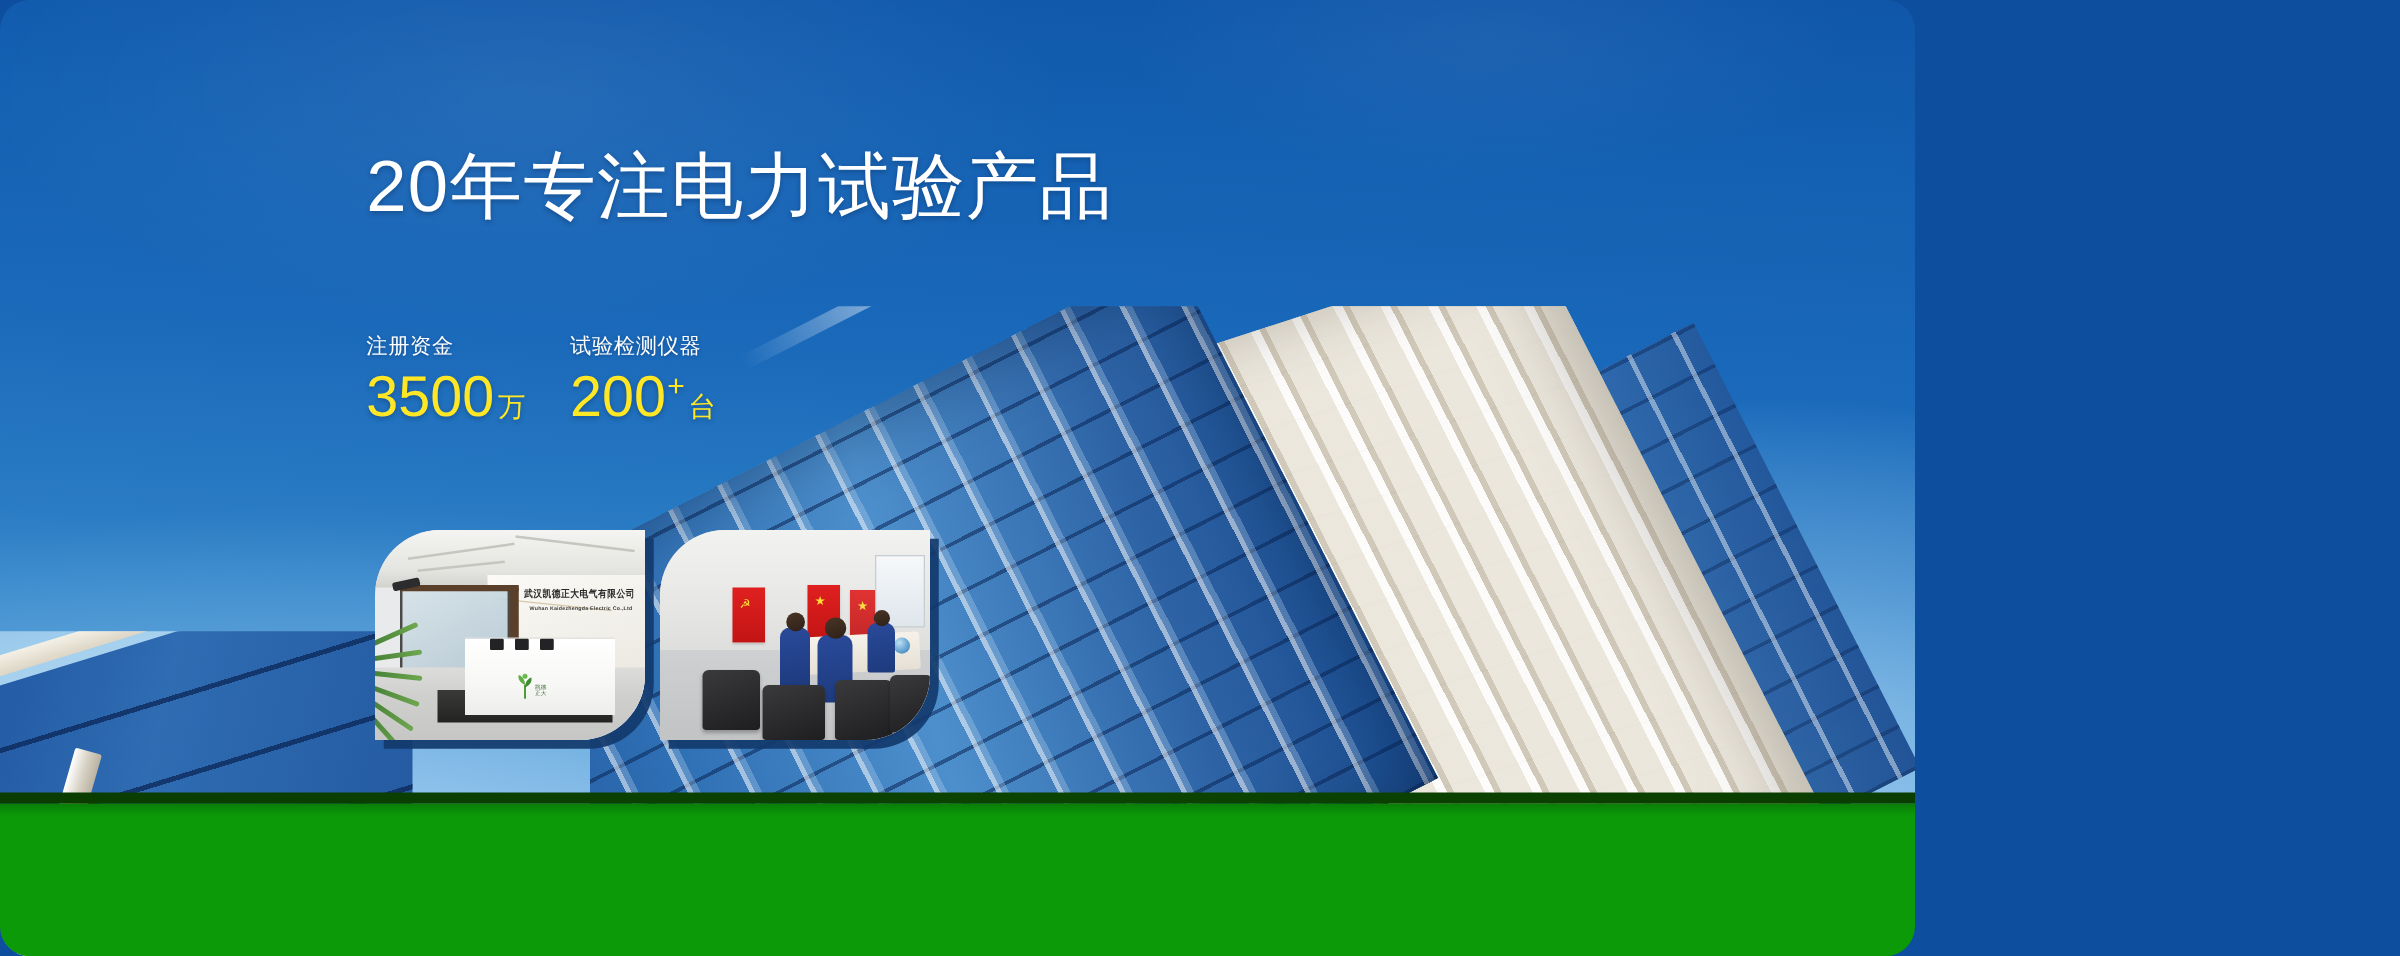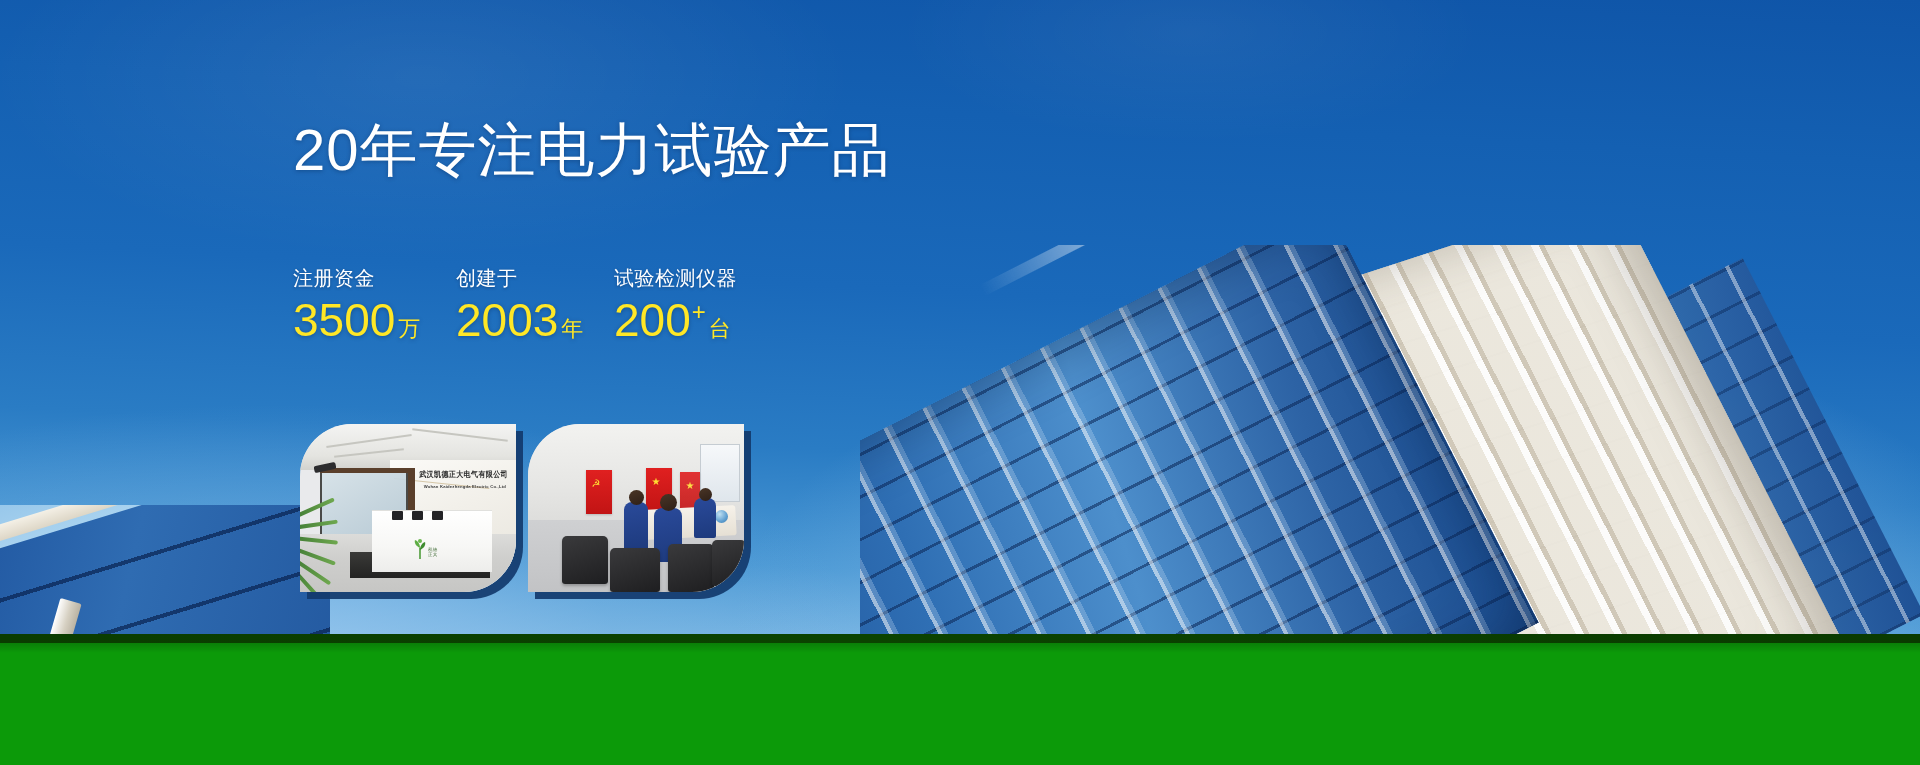--- a/index.html
+++ b/index.html
@@ -2,21 +2,21 @@
 <html><head>
 <meta charset="utf-8">
 <style>
   * { margin:0; padding:0; box-sizing:border-box; }
   html,body { width:1920px; height:765px; overflow:hidden; }
   body {
     font-family:"Liberation Sans","DejaVu Sans",sans-serif;
     background:#0d4f9e;
   }
 
-  .banner { position:relative; width:1920px; height:765px; overflow:hidden; }
+  .banner { position:relative; width:1532px; height:765px; overflow:hidden;border-radius:24px; }
 
   
   .sky {
     position:absolute; left:0; top:0; width:1920px; height:645px;
     background:
       radial-gradient(ellipse 900px 420px at 72% 96%, rgba(160,205,240,.85) 0%, rgba(140,192,234,.45) 38%, rgba(110,170,220,0) 72%),
       radial-gradient(ellipse 760px 300px at 14% 99%, rgba(150,198,238,.70) 0%, rgba(120,178,226,.30) 45%, rgba(90,160,215,0) 78%),
       linear-gradient(183deg, #0f55a8 0%, #1460b2 22%, #1a69ba 46%, #2a7cc4 68%, #4a98d4 84%, #7cb8e4 95%, #9dcdec 100%);
   }
   .sky-haze {
@@ -121,21 +121,21 @@
   
   .stats {
     position:absolute; left:293px; top:268px;
     display:flex; align-items:flex-end; gap:0;
   }
   .stat { margin-right:0; }
   .stat-0 { width:163px; }
   .stat-1 { width:158px; }
   .stat-2 { width:auto; }
   .stat-label {
-    color:#ffffff; font-size:20px; letter-spacing:.5px; line-height:1;
+    color:#ffffff; font-size:17px; letter-spacing:.5px; line-height:1;
     margin-bottom:9px; white-space:nowrap;
     text-shadow:0 1px 3px rgba(0,28,70,.4);
   }
   .stat-value {
     display:flex; align-items:baseline; white-space:nowrap;
     color:#ffe726;
     text-shadow:0 1px 4px rgba(0,30,72,.35);
   }
   .stat-num { font-size:46px; line-height:1; letter-spacing:0px; }
   .stat-sup { font-size:24px; line-height:1; position:relative; top:-16px; margin-left:1px; }
@@ -314,27 +314,20 @@
   <div class="stats">
 
     <div class="stat stat-0">
       <div class="stat-label">注册资金</div>
       <div class="stat-value">
         <span class="stat-num">3500</span>
         <span class="stat-unit">万</span>
       </div>
     </div>
 
-    <div class="stat stat-1">
-      <div class="stat-label">创建于</div>
-      <div class="stat-value">
-        <span class="stat-num">2003</span>
-        <span class="stat-unit">年</span>
-      </div>
-    </div>
 
     <div class="stat stat-2">
       <div class="stat-label">试验检测仪器</div>
       <div class="stat-value">
         <span class="stat-num">200</span>
         <span class="stat-sup">+</span>
         <span class="stat-unit">台</span>
       </div>
     </div>
 

